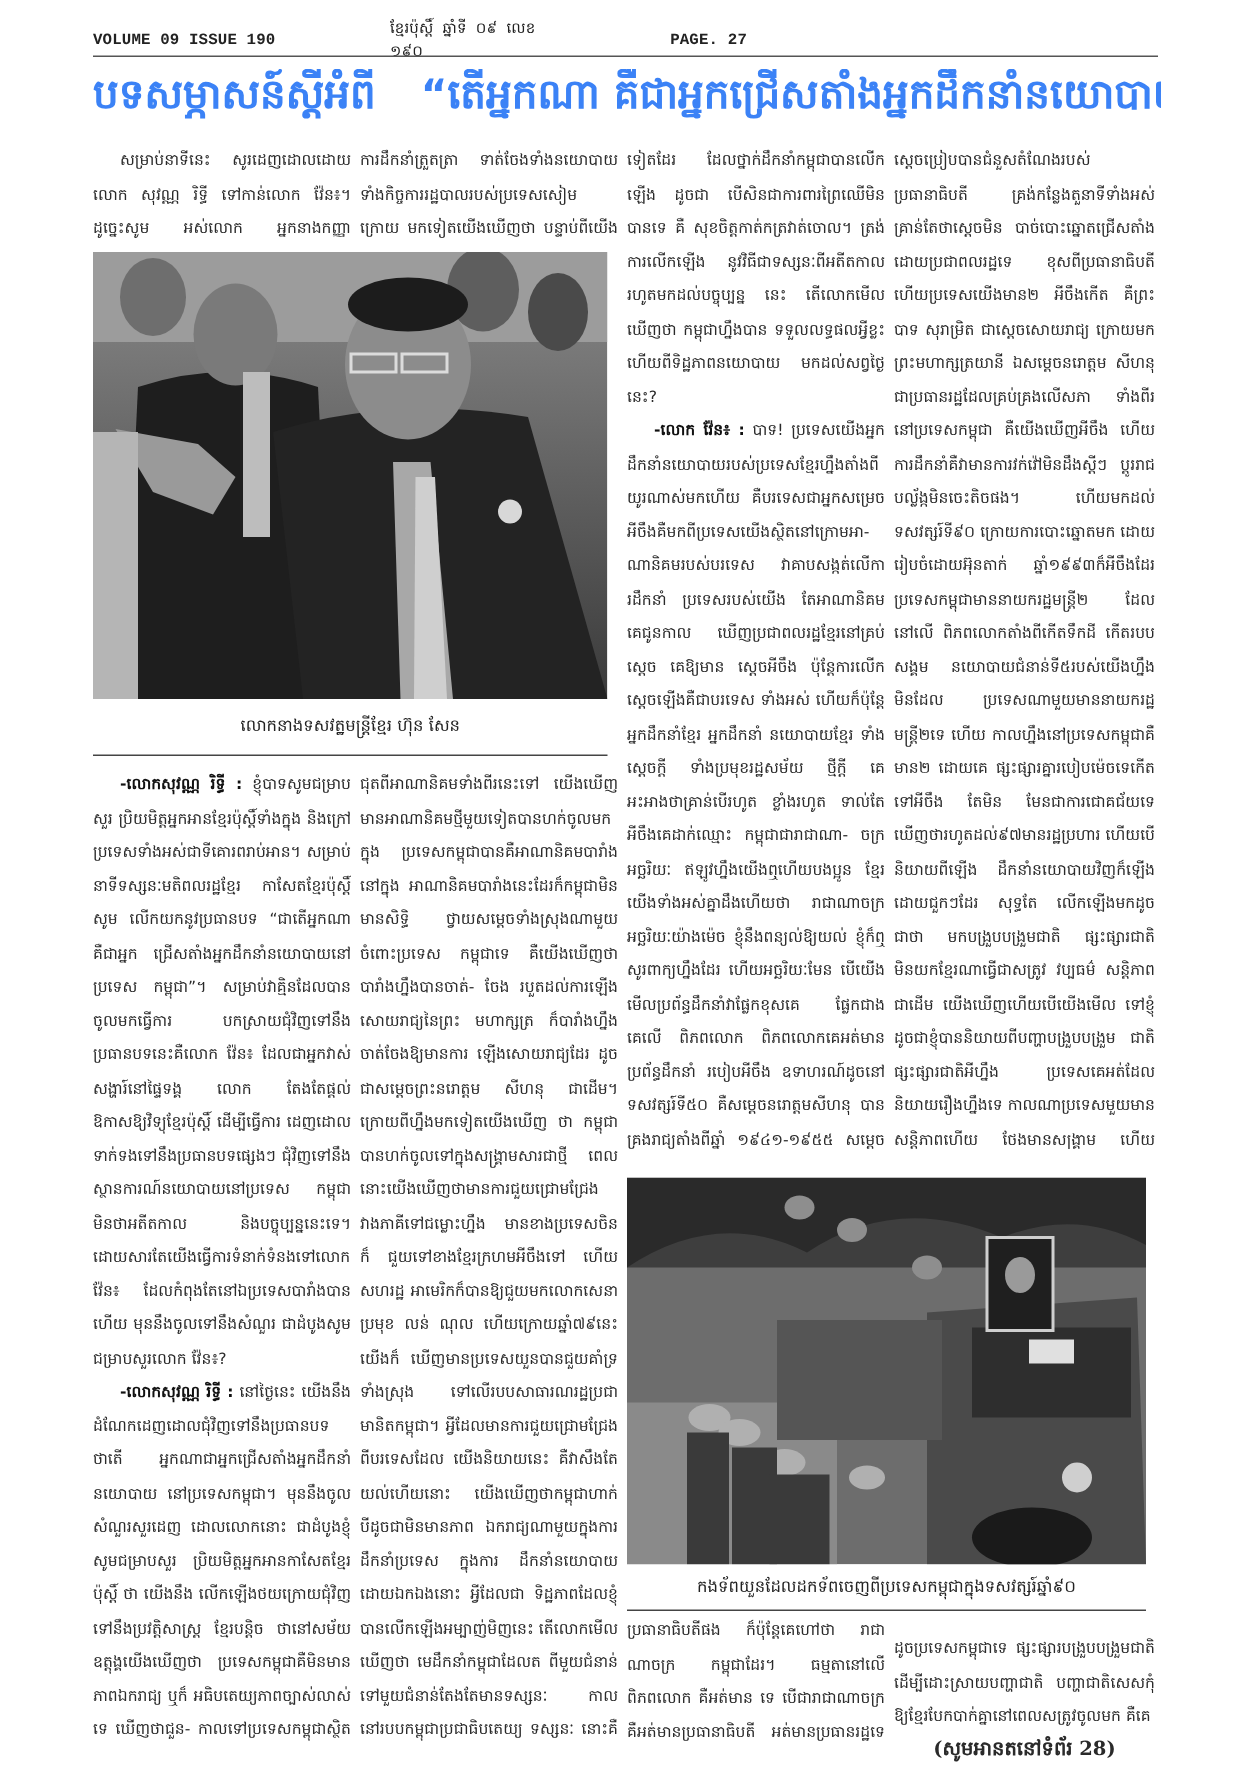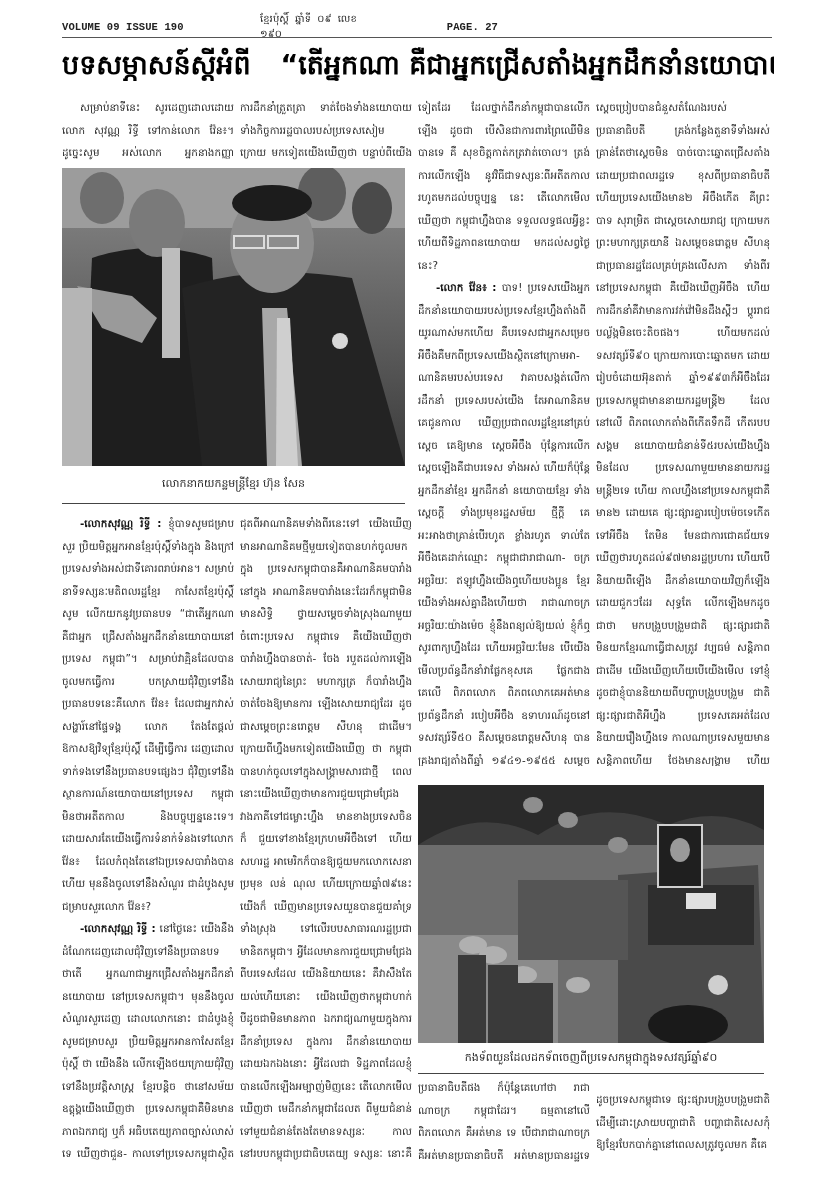--- a/index.html
+++ b/index.html
@@ -3,21 +3,21 @@
 <meta charset="utf-8">
 <style>
   html, body { margin:0; padding:0; background:#ffffff; }
   body { width:823px; height:1184px; position:relative; overflow:hidden; font-family:"DejaVu Sans", sans-serif; color:#1a1a1a; }
   .header { position:absolute; left:62px; top:18px; width:710px; height:18px; display:flex; align-items:center; font-family:Liberation Mono, monospace; font-weight:bold; font-size:10.5px; color:#222; letter-spacing:0.1px;gap:48px; }
   .header .vol { width:150px; }
   .header .kh { width:120px; font-weight:normal; font-size:10px; }
   .header .adv { flex:1; text-align:center; padding-left:10px; }
   .header .page { width:70px; text-align:right; }
   .header-rule { position:absolute; left:62px; top:37px; width:710px; height:1px; background:#555; }
-  .title { position:absolute; left:62px; top:46px; width:712px; height:42px; font-size:27px; font-weight:bold; color:#000000; white-space:nowrap; display:flex; justify-content:space-between; align-items:center; overflow:hidden; }
+  .title { position:absolute; left:62px; top:46px; width:712px; height:42px; font-size:27px; font-weight:bold; color:#3b82f6; white-space:nowrap; display:flex; justify-content:space-between; align-items:flex-start; overflow:hidden; }
   .title .lead { margin-right:30px; }
   .col { position:absolute; font-size:10.4px; line-height:22.5px; text-align:justify; color:#2a2a2a; overflow:hidden; }
   .col p { margin:0; text-indent:18px; }
   .col p.noind { text-indent:0; }
   .col .speaker { font-weight:bold; color:#111; }
   .photo { position:absolute; overflow:hidden; }
   .photo svg { display:block; width:100%; height:100%; }
   .caption { position:absolute; text-align:center; font-size:11px; color:#222; }
   .caption-rule { position:absolute; height:1px; background:#444; }
   .continue { font-weight:bold; font-family:"DejaVu Serif", serif; font-size:13px; text-align:center; }
@@ -66,21 +66,21 @@
     <ellipse cx="210" cy="35" rx="40" ry="18" fill="#1c1c1c"></ellipse>
     <rect x="172" y="68" width="30" height="12" fill="none" stroke="#dcdcdc" stroke-width="2"></rect>
     <rect x="206" y="68" width="30" height="12" fill="none" stroke="#dcdcdc" stroke-width="2"></rect>
     <path d="M200 140 L225 140 L240 298 L205 298 Z" fill="#a8a8a8"></path>
     <path d="M215 150 L228 150 L236 298 L214 298 Z" fill="#cfcfcf"></path>
     <circle cx="278" cy="173" r="8" fill="#d8d8d8"></circle>
     <path d="M15 118 L70 128 L95 150 L80 175 L40 160 Z" fill="#9a9a9a"></path>
     <rect x="0" y="120" width="30" height="178" fill="#b5b5b5"></rect>
   </svg>
 </div>
-<div class="caption" style="left:62px; top:476px; width:343px;">លោកនាកយកន្ឋមន្ត្រីខ្មែរ ហ៊ុន សែន</div>
+<div class="caption" style="left:62px; top:476px; width:343px;">លោកនាងទសវត្ឋមន្ត្រីខ្មែរ ហ៊ុន សែន</div>
 <div class="caption-rule" style="left:62px; top:503px; width:343px;"></div>
 
 <div class="col" style="left:62px; top:512px; width:172px; height:650px;">
   <p><span class="speaker">-លោកសុវណ្ណ រិទ្ធី :</span><span> ខ្ញុំបាទសូមជម្រាបសួរ ប្រិយមិត្តអ្នកអានខ្មែរប៉ុស្តិ៍ទាំងក្នុង និងក្រៅ ប្រទេសទាំងអស់ជាទីគោរពរាប់អាន។ សម្រាប់ នាទីទស្សនៈមតិពលរដ្ឋខ្មែរ កាសែតខ្មែរប៉ុស្តិ៍ សូម លើកយកនូវប្រធានបទ “ជាតើអ្នកណាគឺជាអ្នក ជ្រើសតាំងអ្នកដឹកនាំនយោបាយនៅប្រទេស កម្ពុជា”។ សម្រាប់វាគ្មិនដែលបានចូលមកធ្វើការ បកស្រាយជុំវិញទៅនឹងប្រធានបទនេះគឺលោក វ៉ែន៖ ដែលជាអ្នកវាស់សង្ហារ៍នៅផ្ទៃទង្គ លោក តែងតែផ្តល់ឱកាសឱ្យវិទ្យុខ្មែរប៉ុស្តិ៍ ដើម្បីធ្វើការ ដេញដោល ទាក់ទងទៅនឹងប្រធានបទផ្សេងៗ ជុំវិញទៅនឹងស្ថានការណ៍នយោបាយនៅប្រទេស កម្ពុជា មិនថាអតីតកាល និងបច្ចុប្បន្ននេះទេ។ ដោយសារតែយើងធ្វើការទំនាក់ទំនងទៅលោក វ៉ែន៖ ដែលកំពុងតែនៅឯប្រទេសបារាំងបាន ហើយ មុននឹងចូលទៅនឹងសំណួរ ជាដំបូងសូម ជម្រាបសួរលោក វ៉ែន៖?</span></p>
   <p><span class="speaker">-លោកសុវណ្ណ រិទ្ធី :</span><span> នៅថ្ងៃនេះ យើងនឹង ដំណែកដេញដោលជុំវិញទៅនឹងប្រធានបទ ថាតើ អ្នកណាជាអ្នកជ្រើសតាំងអ្នកដឹកនាំនយោបាយ នៅប្រទេសកម្ពុជា។ មុននឹងចូលសំណួរសួរដេញ ដោលលោកនោះ ជាដំបូងខ្ញុំសូមជម្រាបសួរ ប្រិយមិត្តអ្នកអានកាសែតខ្មែរប៉ុស្តិ៍ ថា យើងនឹង លើកឡើងថយក្រោយជុំវិញទៅនឹងប្រវត្តិសាស្ត្រ ខ្មែរបន្តិច ថានៅសម័យឧត្តុង្គយើងឃើញថា ប្រទេសកម្ពុជាគឺមិនមានភាពឯករាជ្យ ឬក៏ អធិបតេយ្យភាពច្បាស់លាស់ទេ ឃើញថាជួន- កាលទៅប្រទេសកម្ពុជាស្ថិតនៅក្រោមអំណាច យួន ពេលខ្លះក៏នយោបាយកម្ពុជាស្ថិតនៅក្រោម</span></p>
 </div>
 
 <div class="col" style="left:240px; top:512px; width:172px; height:650px;">
   <p class="noind">ជុតពីអាណានិគមទាំងពីរនេះទៅ យើងឃើញ មានអាណានិគមថ្មីមួយទៀតបានហក់ចូលមកក្នុង ប្រទេសកម្ពុជាបានគឺអាណានិគមបារាំង នៅក្នុង អាណានិគមបារាំងនេះដែរក៏កម្ពុជាមិនមានសិទ្ធិ ថ្វាយសម្តេចទាំងស្រុងណាមួយចំពោះប្រទេស កម្ពុជាទេ គឺយើងឃើញថាបារាំងហ្នឹងបានចាត់- ចែង របួតដល់ការឡើងសោយរាជ្យនៃព្រះ មហាក្សត្រ ក៏បារាំងហ្នឹងចាត់ចែងឱ្យមានការ ឡើងសោយរាជ្យដែរ ដូចជាសម្តេចព្រះនរោត្តម សីហនុ ជាដើម។ ក្រោយពីហ្នឹងមកទៀតយើងឃើញ ថា កម្ពុជាបានហក់ចូលទៅក្នុងសង្គ្រាមសារជាថ្មី ពេលនោះយើងឃើញថាមានការជួយជ្រោមជ្រែង វាងភាគីទៅជម្លោះហ្នឹង មានខាងប្រទេសចិន ក៏ ជួយទៅខាងខ្មែរក្រហមអីចឹងទៅ ហើយសហរដ្ឋ អាមេរិកក៏បានឱ្យជួយមកលោកសេនាប្រមុខ លន់ ណុល ហើយក្រោយឆ្នាំ៧៩នេះ យើងក៏ ឃើញមានប្រទេសយួនបានជួយគាំទ្រទាំងស្រុង ទៅលើរបបសាធារណរដ្ឋប្រជាមានិតកម្ពុជា។ អ្វីដែលមានការជួយជ្រោមជ្រែងពីបរទេសដែល យើងនិយាយនេះ គឺវាសឹងតែយល់ហើយនោះ យើងឃើញថាកម្ពុជាហាក់បីដូចជាមិនមានភាព ឯករាជ្យណាមួយក្នុងការដឹកនាំប្រទេស ក្នុងការ ដឹកនាំនយោបាយដោយឯកឯងនោះ អ្វីដែលជា ទិដ្ឋភាពដែលខ្ញុំបានលើកឡើងអម្បាញ់មិញនេះ តើលោកមើលឃើញថា មេដឹកនាំកម្ពុជាដែលត ពីមួយជំនាន់ទៅមួយជំនាន់តែងតែមានទស្សនៈ កាលនៅរបបកម្ពុជាប្រជាធិបតេយ្យ ទស្សនៈ នោះគឺបានឮហើយ គឺមហាសោកនាដកម្ម មហាវុង- វឿងអីនោះ ដែលធ្វើឱ្យប្រជាពលរដ្ឋកម្ពុជាជិត ពាក់កណ្តាលបានស្លាប់បាត់បង់ជីវិត និងបាត់បង់ ទ្រព្យសម្បត្តិស្ទើរតែមួយនគរ ហើយមកដល់ ពេលនេះក៏យើងឃើញដែរ មានទស្សនៈជាច្រើន</p>
 </div>
@@ -128,13 +128,14 @@
 </div>
 <div class="caption" style="left:418px; top:1050px; width:346px;">កងទ័ពយួនដែលដកទ័ពចេញពីប្រទេសកម្ពុជាក្នុងទសវត្សរ៍ឆ្នាំ៩០</div>
 <div class="caption-rule" style="left:418px; top:1073px; width:346px;"></div>
 
 <div class="col" style="left:418px; top:1076px; width:172px; height:92px;">
   <p class="noind">ប្រធានាធិបតីផង ក៏ប៉ុន្តែគេហៅថា រាជាណាចក្រ កម្ពុជាដែរ។ ធម្មតានៅលើពិភពលោក គឺអត់មាន ទេ បើជារាជាណាចក្រ គឺអត់មានប្រធានាធិបតី អត់មានប្រធានរដ្ឋទេ មានតែនាយករដ្ឋមន្ត្រី</p>
 </div>
 
 <div class="col" style="left:596px; top:1088px; width:174px; height:92px;">
   <p class="noind">ដូចប្រទេសកម្ពុជាទេ ផ្សះផ្សារបង្រួបបង្រួមជាតិ ដើម្បីដោះស្រាយបញ្ហាជាតិ បញ្ហាជាតិសេសកុំ ឱ្យខ្មែរបែកបាក់គ្នានៅពេលសត្រូវចូលមក គឺគេ</p>
+  <div class="continue">(សូមអានតនៅទំព័រ 28)</div>
 </div>
 
 </body></html>

